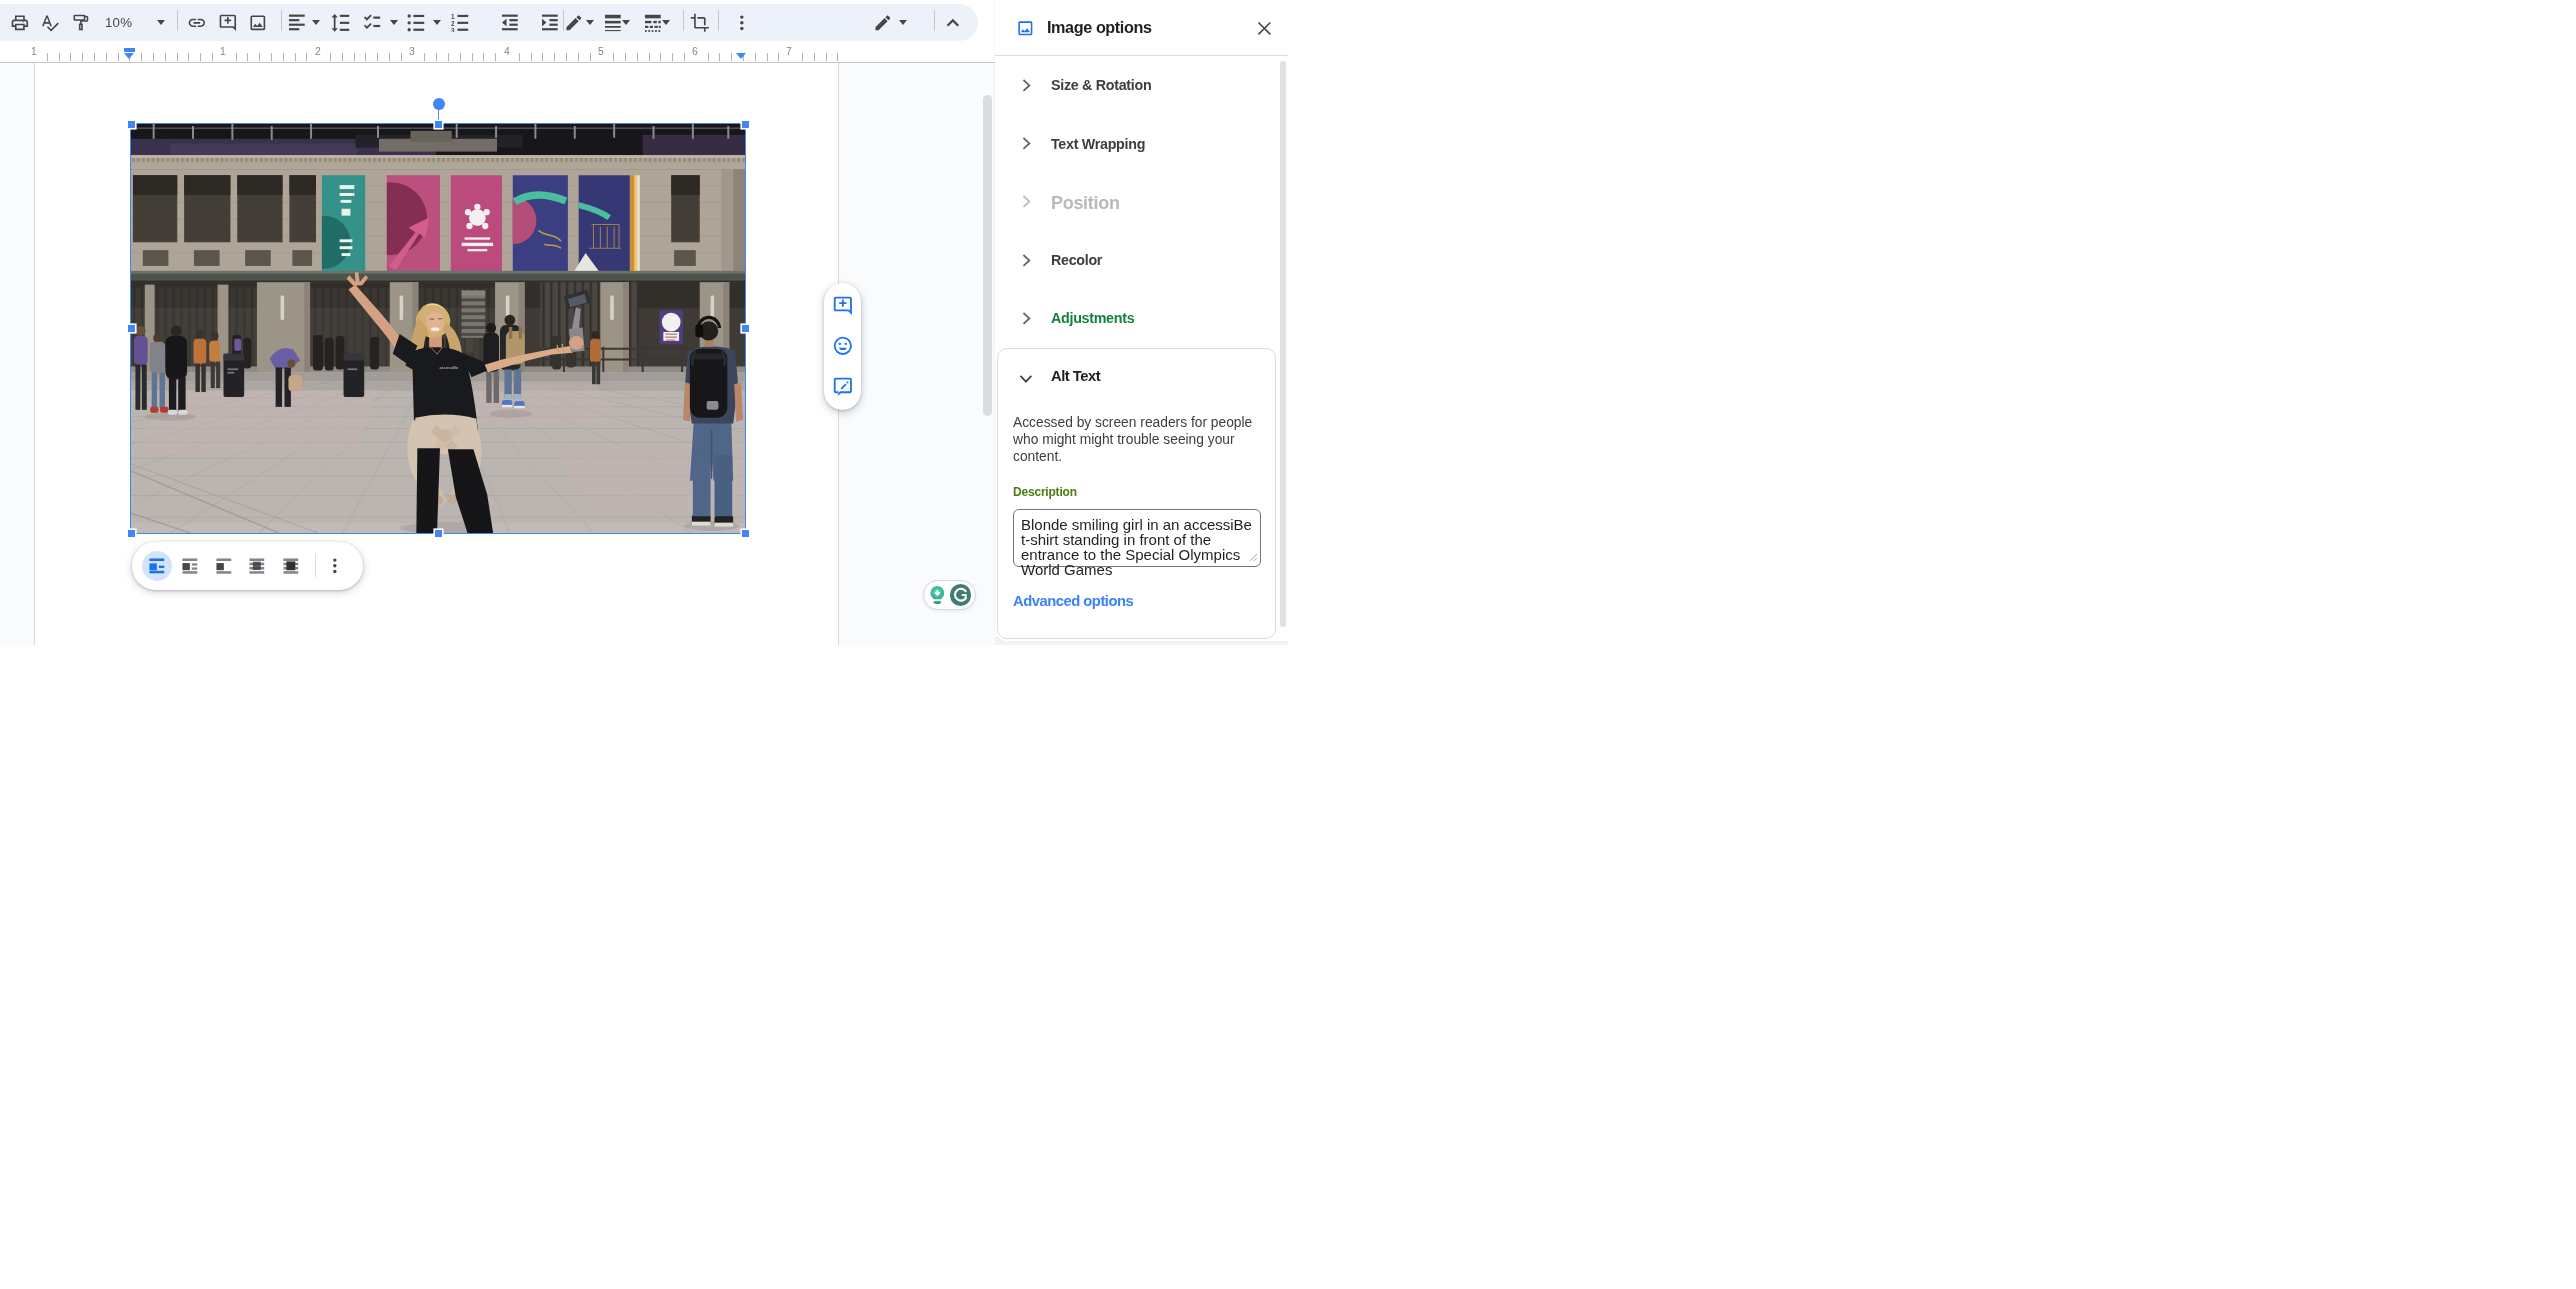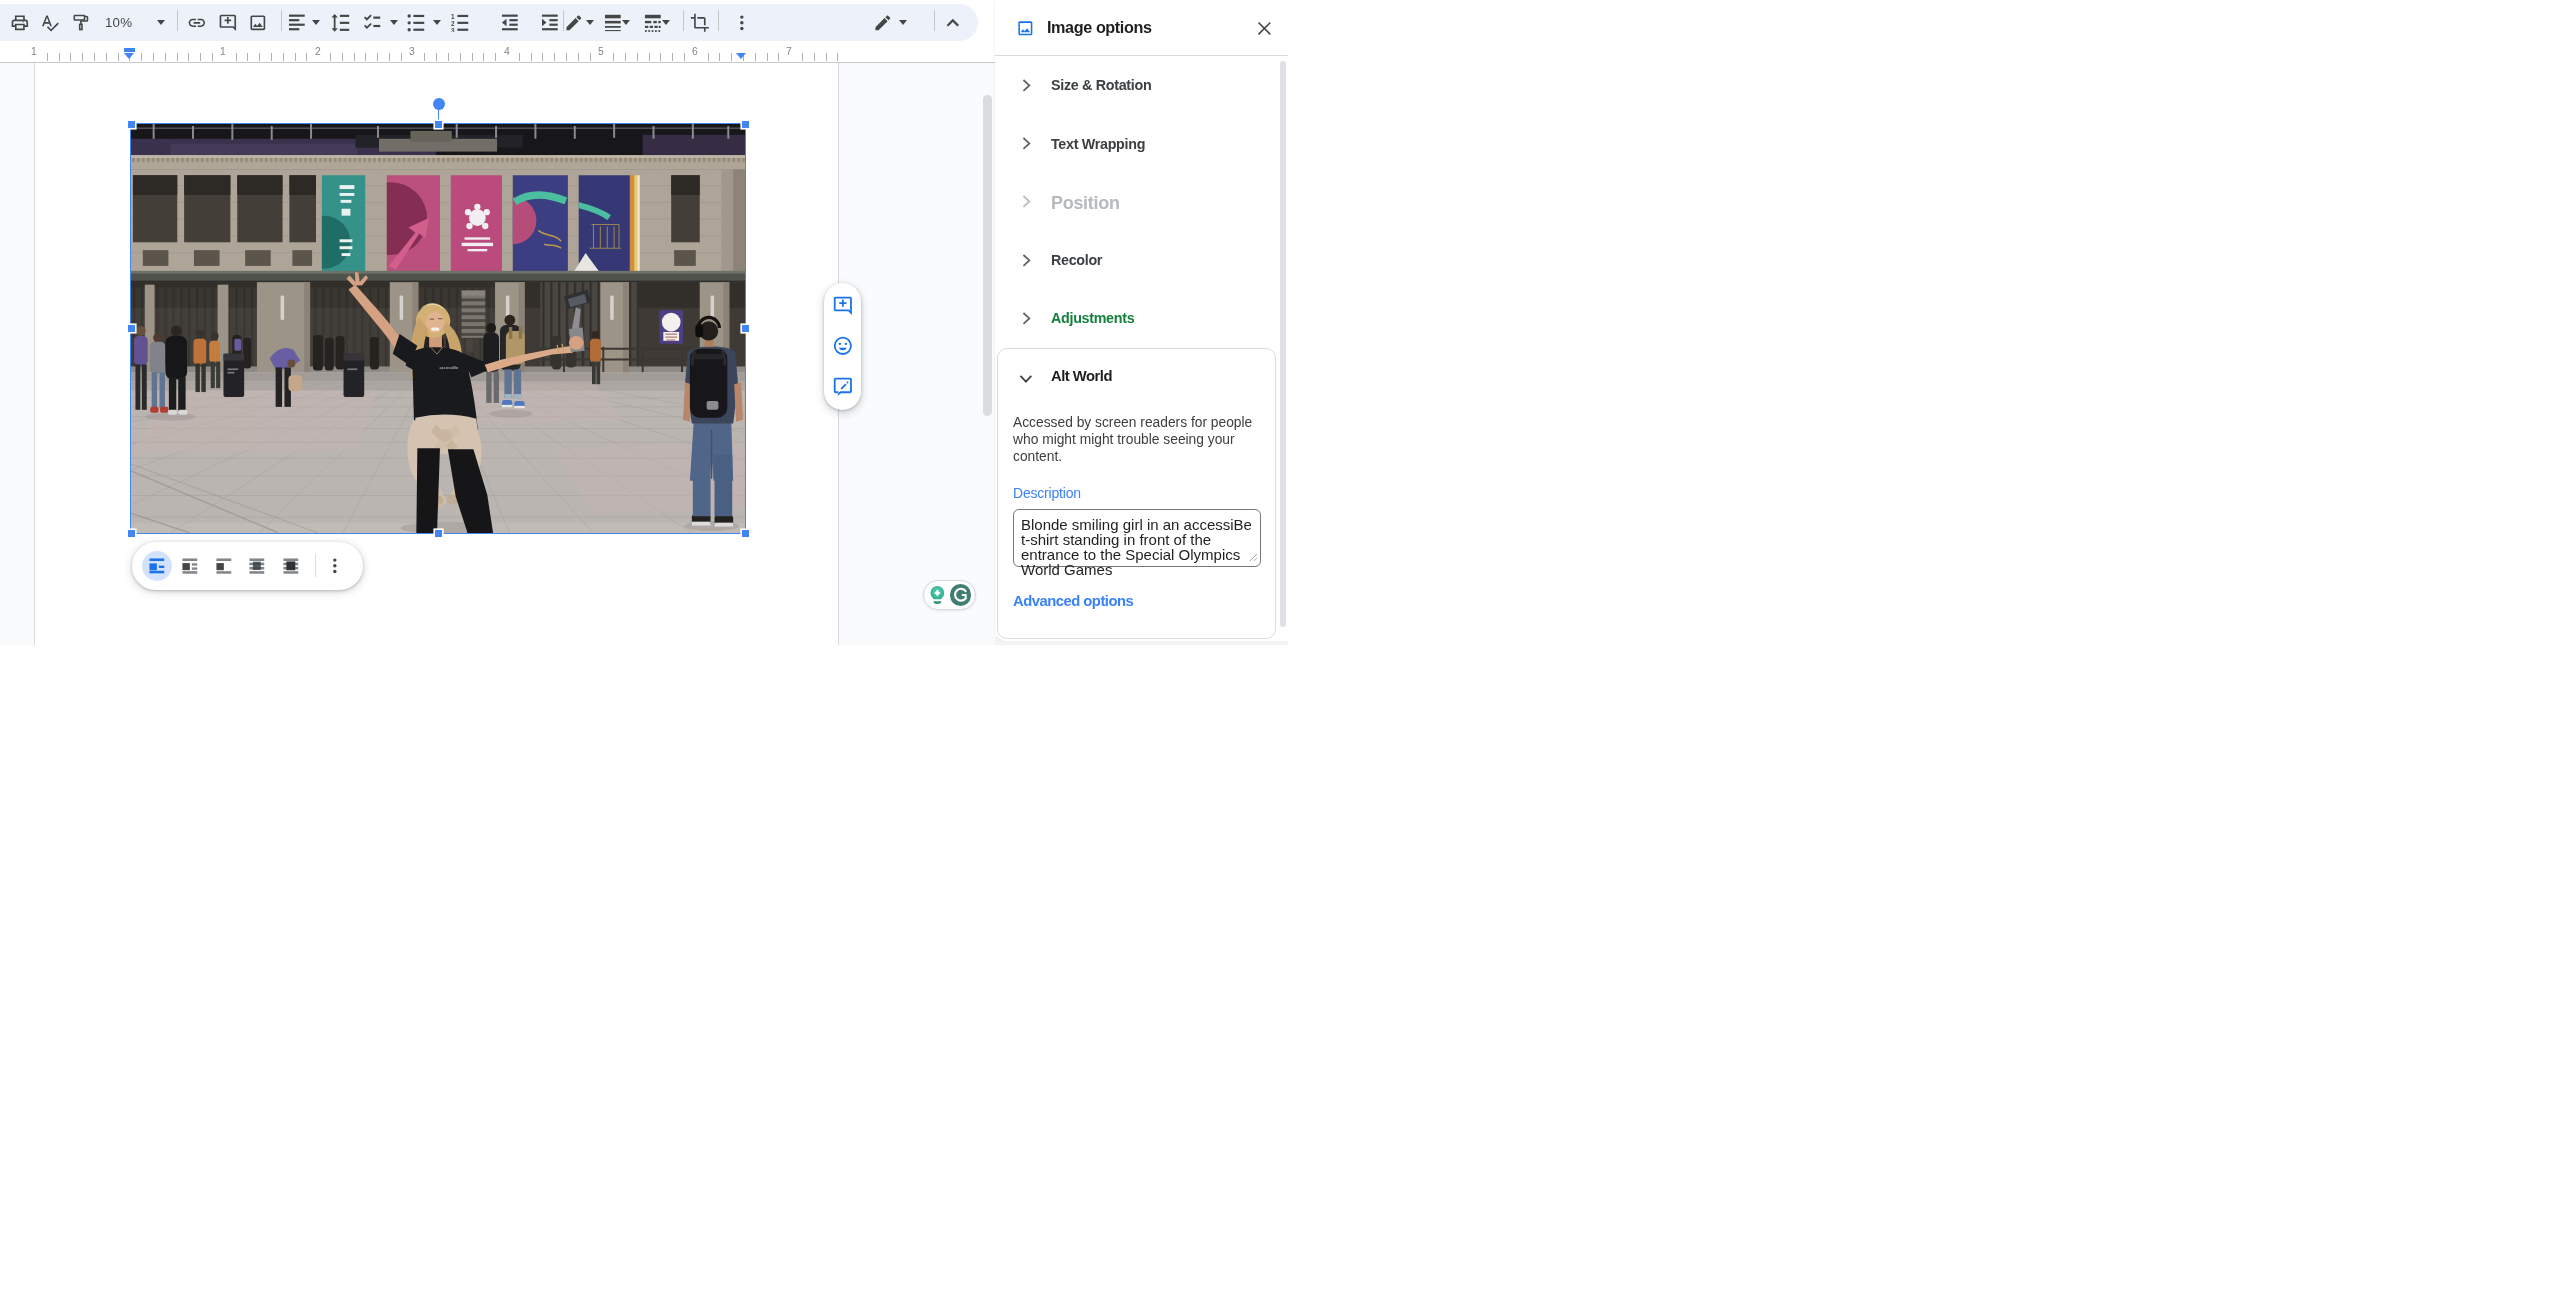--- a/index.html
+++ b/index.html
@@ -688,25 +688,25 @@
 
   <svg class="abs" style="left:24.6px;top:312px" width="12.8" height="12.8" viewBox="0 0 13 13" fill="none" stroke="#5f6368" stroke-width="1.8">
       <path d="M3.5 1 L9.5 6.5 L3.5 12"></path>
     </svg>
   <div class="abs" style="left:56px;top:310px;font-size:14.3px;color:#15803d;font-weight:bold;letter-spacing:-0.3px">Adjustments</div>
 
   <div class="abs" style="left:2px;top:348px;width:279px;height:291px;background:#fff;border:1px solid #dadce0;border-radius:9.8px;box-sizing:border-box"></div>
   <svg class="abs" style="left:23.6px;top:372px" width="13.8" height="13.8" viewBox="0 0 14 14" fill="none" stroke="#3c4043" stroke-width="1.8">
       <path d="M1.5 4 L7 9.8 L12.5 4"></path>
     </svg>
-  <div class="abs" style="left:56px;top:368px;font-size:14.8px;color:#1f1f1f;font-weight:bold;letter-spacing:-0.5px">Alt World</div>
+  <div class="abs" style="left:56px;top:368px;font-size:14.8px;color:#1f1f1f;font-weight:bold;letter-spacing:-0.5px">Alt Text</div>
 
   <div class="abs" style="left:18px;top:414px;width:244px;font-size:13.8px;line-height:17px;color:#3c4043">Accessed by screen readers for people who might might trouble seeing your content.</div>
 
-  <div class="abs" style="left:18px;top:485px;font-size:14px;color:#3b82f6;font-weight:normal;letter-spacing:-0.2px">Description</div>
+  <div class="abs" style="left:18px;top:485px;font-size:12px;color:#4d7c0f;font-weight:bold;letter-spacing:-0.2px">Description</div>
 
   <div class="abs" style="left:17.5px;top:509px;width:248px;height:58px;border:1.5px solid #747775;border-radius:5.9px;box-sizing:border-box"></div>
   <div class="abs" style="left:26px;top:517px;width:238px;font-size:15px;line-height:15px;color:#1f1f1f">Blonde smiling girl in an accessiBe t-shirt standing in front of the entrance to the Special Olympics World Games</div>
   <svg class="abs" style="left:254px;top:553px" width="8.9" height="8.9" viewBox="0 0 9 9" stroke="#9aa0a6" stroke-width="1">
       <path d="M8 1 L1 8 M8 5 L5 8"></path>
     </svg>
 
   <div class="abs" style="left:18px;top:593px;font-size:14.8px;color:#3b82f6;font-weight:bold;letter-spacing:-0.5px">Advanced options</div>
 </div>
 <div class="abs" style="left:995px;top:637px;width:293px;height:7.9px;background:#f1f3f5;z-index:-1"></div>

